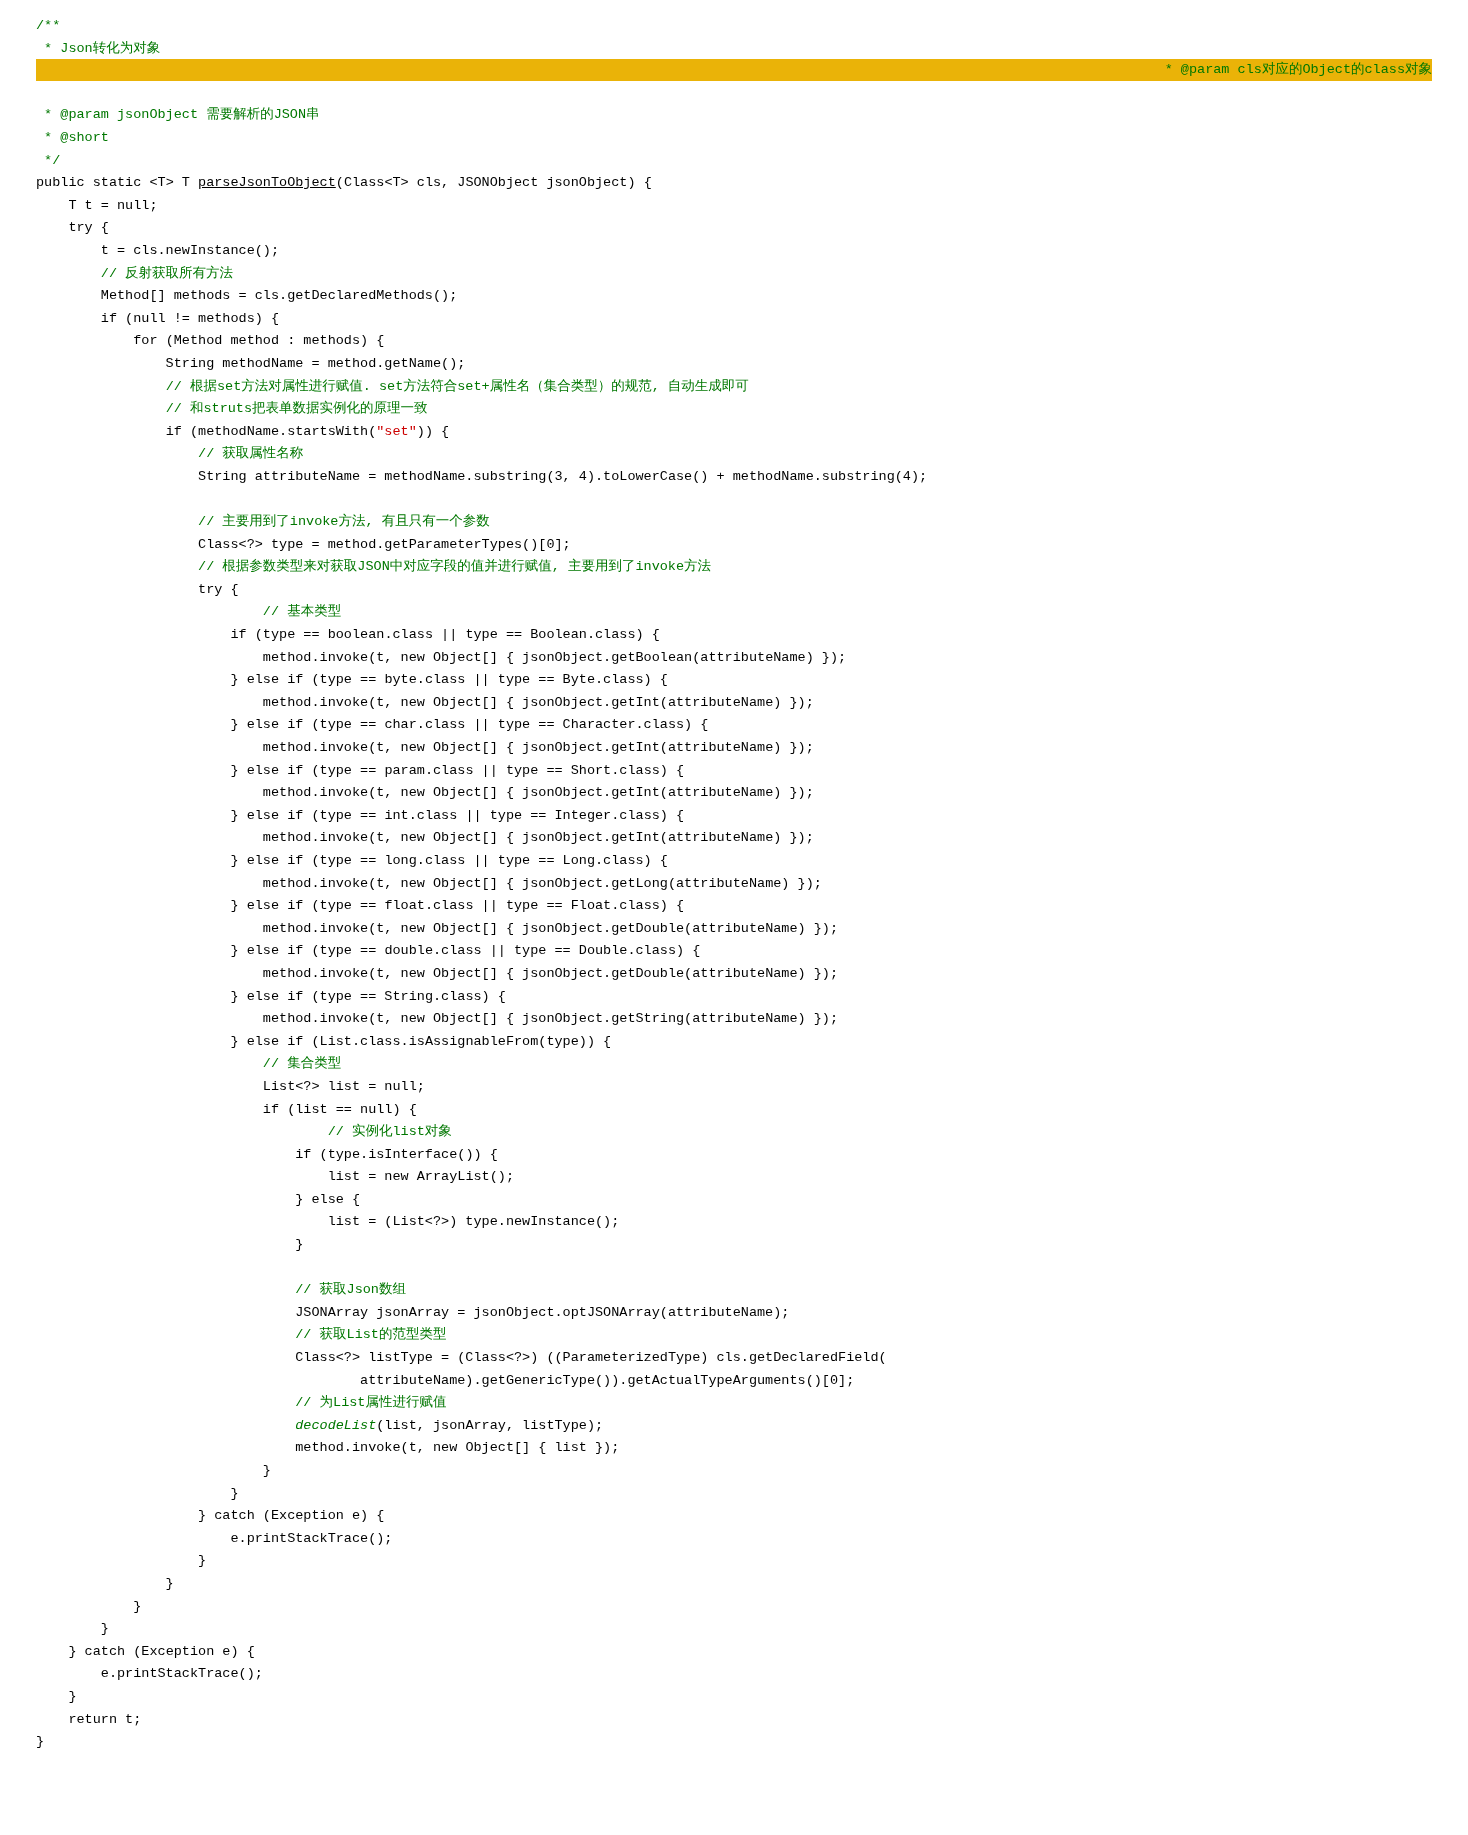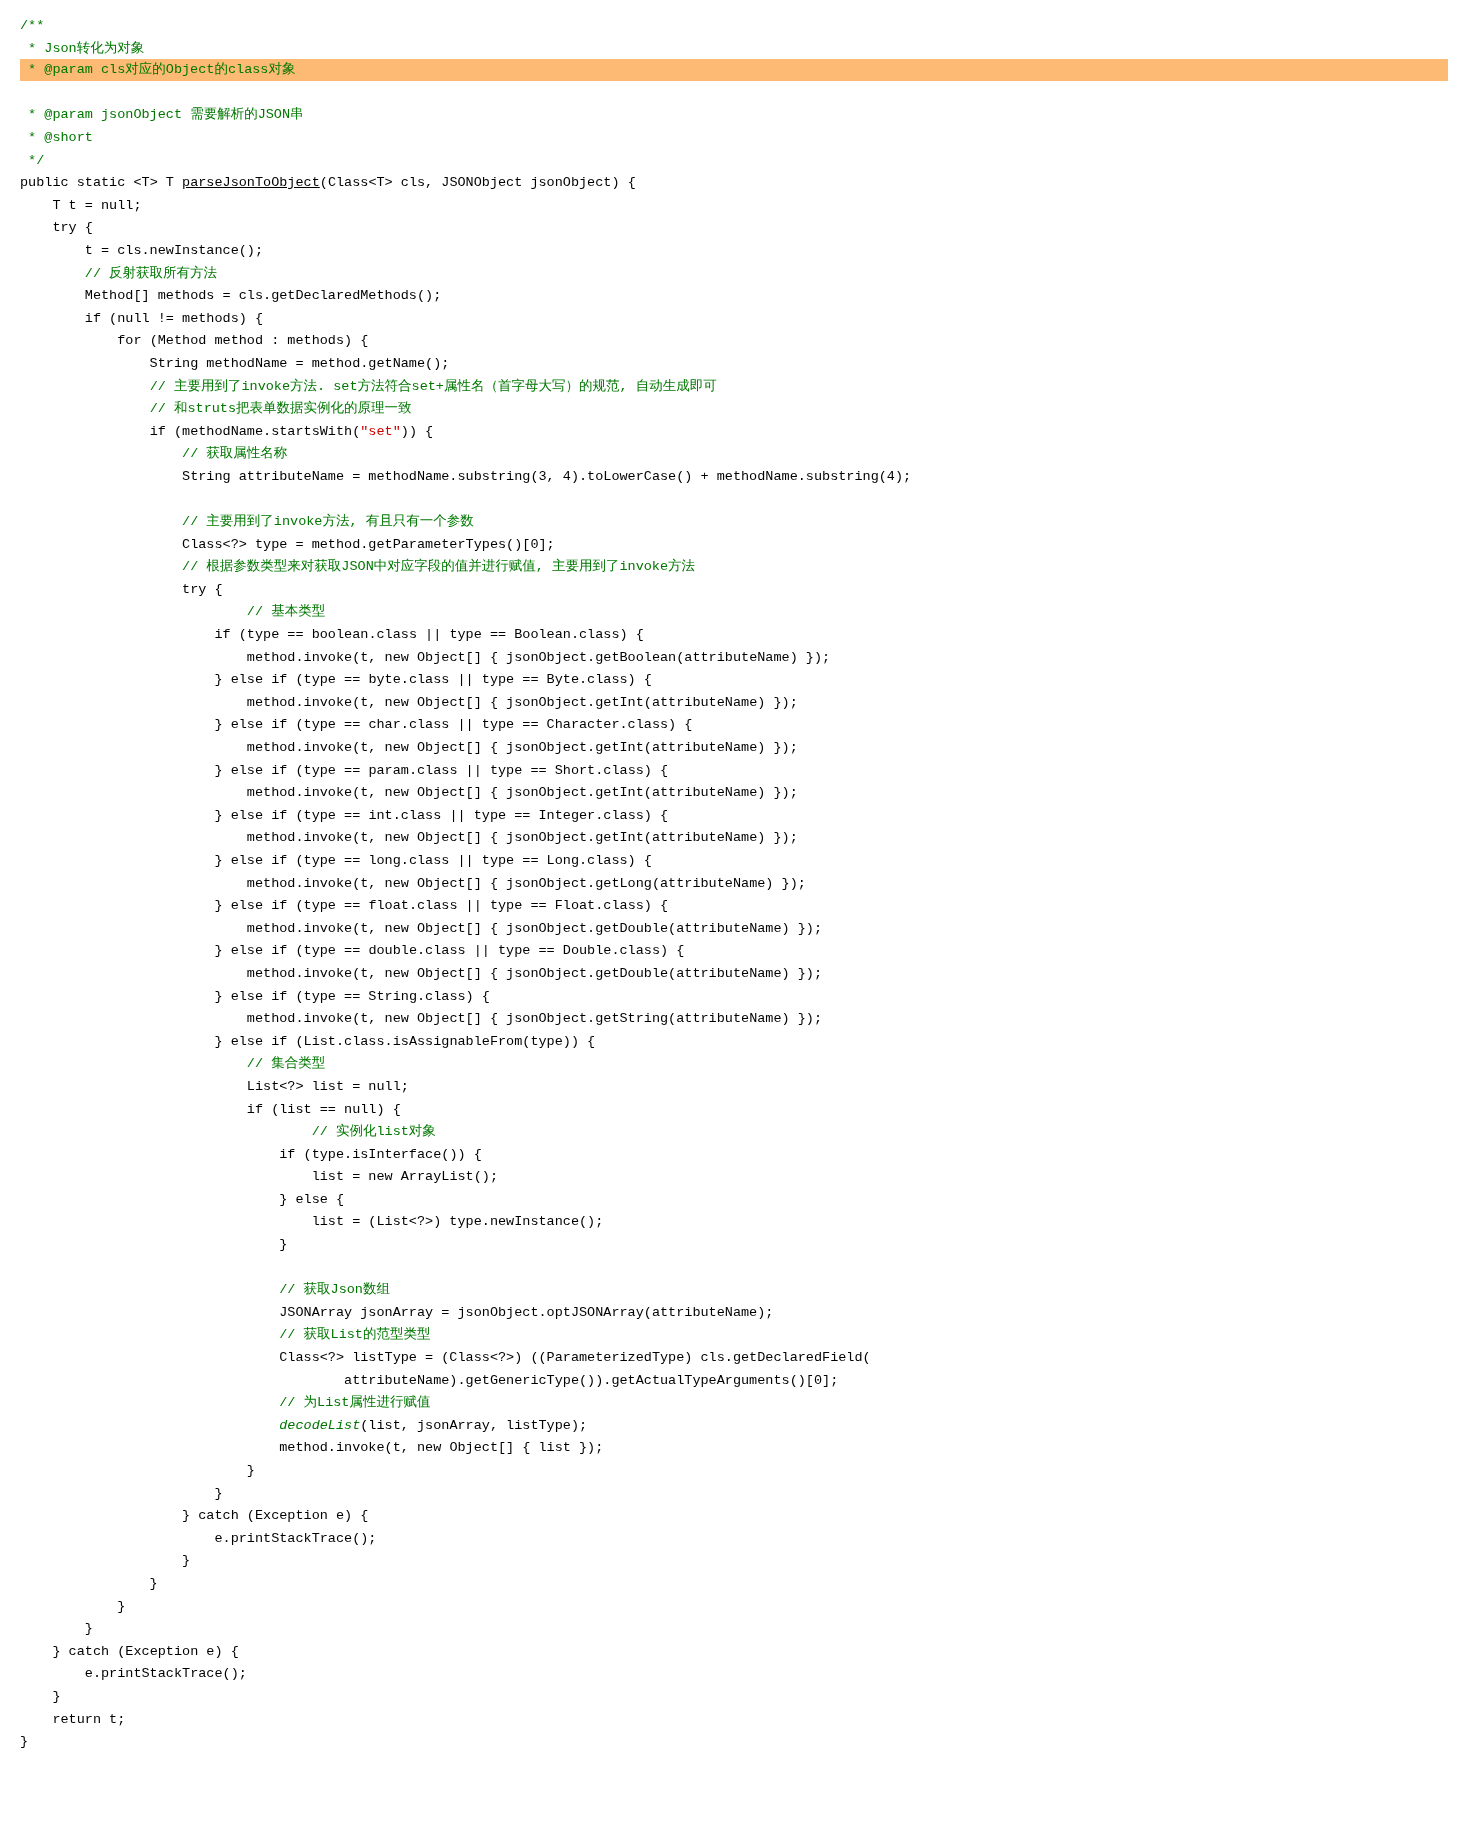--- a/index.html
+++ b/index.html
@@ -13,32 +13,33 @@
       font-family: 'Courier New', Courier, monospace;
       font-size: 13.5px;
       line-height: 1.6;
       color: #000000;
     }
 
     .code-container {
       width: 1468px;
       min-height: 1835px;
       background: #ffffff;
-      padding: 10px 0;
+      padding: 10px 16px;
       overflow-x: auto;
     }
 
     .code-block {
       white-space: pre;
       padding: 4px 20px;
     }
 
     .highlight-line {
-      background: #fdba74;
+      background: #eab308;
       display: block;
+      text-align: right;
     }
 
     
     .kw { color: #000000; font-weight: normal; } 
     .cm { color: #007700; } 
     .str { color: #cc0000; }
     .italic-comment { color: #007700; font-style: italic; }
     .underline { text-decoration: underline; }
 
     code {
@@ -58,21 +59,21 @@
 <span class="cm"> */</span>
 <span class="kw">public</span> <span class="kw">static</span> &lt;T&gt; T <span class="underline">parseJsonToObject</span>(Class&lt;T&gt; cls, JSONObject jsonObject) {
     T t = <span class="kw">null</span>;
     <span class="kw">try</span> {
         t = cls.newInstance();
         <span class="cm">// 反射获取所有方法</span>
         Method[] methods = cls.getDeclaredMethods();
         <span class="kw">if</span> (<span class="kw">null</span> != methods) {
             <span class="kw">for</span> (Method method : methods) {
                 String methodName = method.getName();
-                <span class="cm">// 主要用到了invoke方法. set方法符合set+属性名（首字母大写）的规范, 自动生成即可</span>
+                <span class="cm">// 根据set方法对属性进行赋值. set方法符合set+属性名（集合类型）的规范, 自动生成即可</span>
                 <span class="cm">// 和struts把表单数据实例化的原理一致</span>
                 <span class="kw">if</span> (methodName.startsWith(<span class="str">"set"</span>)) {
                     <span class="cm">// 获取属性名称</span>
                     String attributeName = methodName.substring(3, 4).toLowerCase() + methodName.substring(4);
 
                     <span class="cm">// 主要用到了invoke方法, 有且只有一个参数</span>
                     Class&lt;?&gt; type = method.getParameterTypes()[0];
                     <span class="cm">// 根据参数类型来对获取JSON中对应字段的值并进行赋值, 主要用到了invoke方法</span>
                     <span class="kw">try</span> {
                             <span class="cm">// 基本类型</span>

